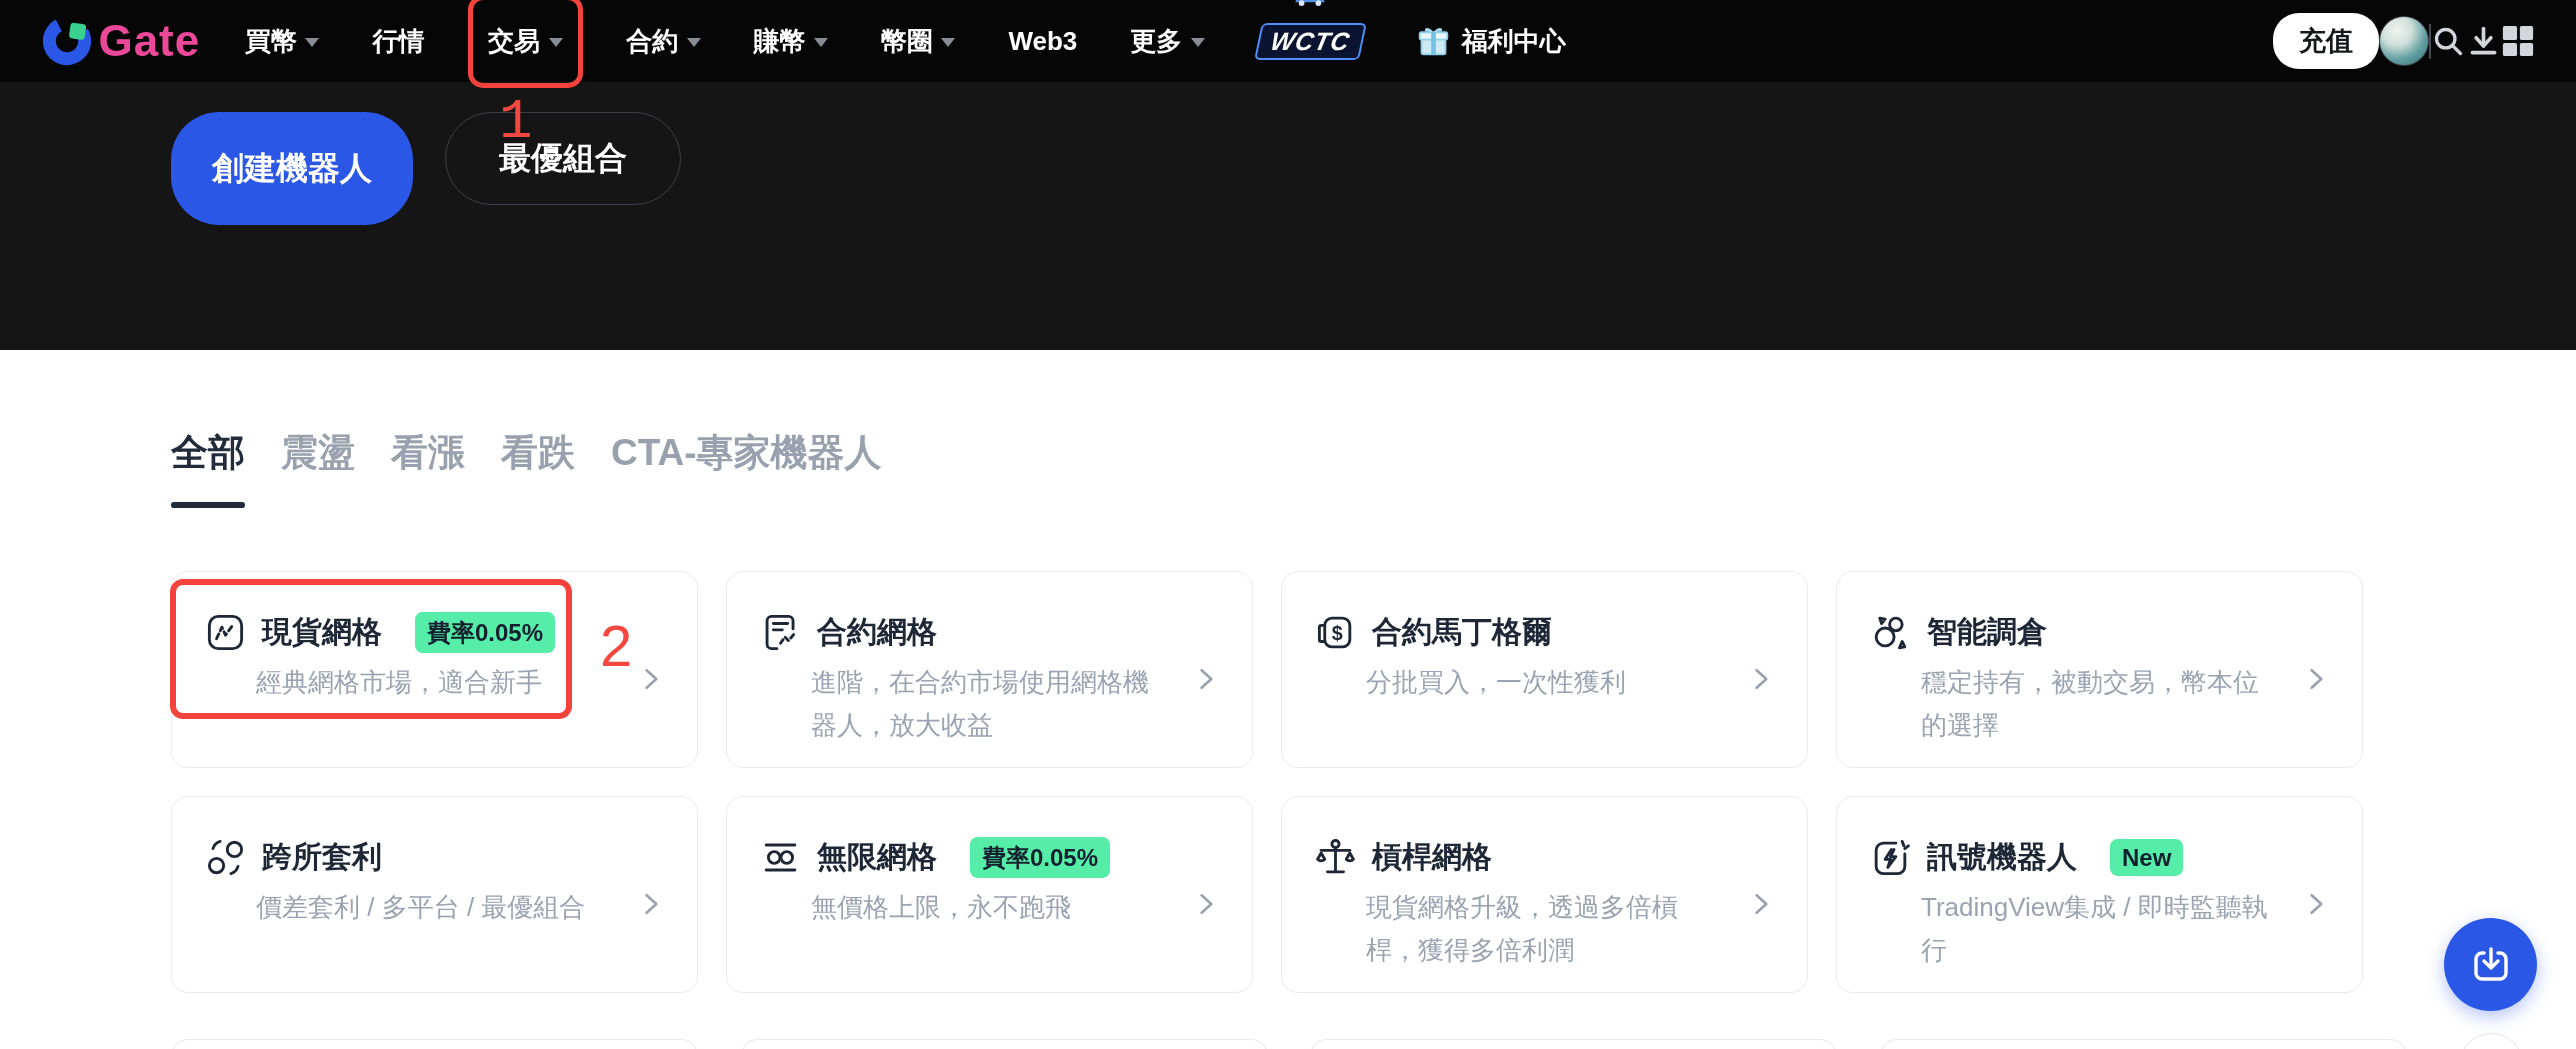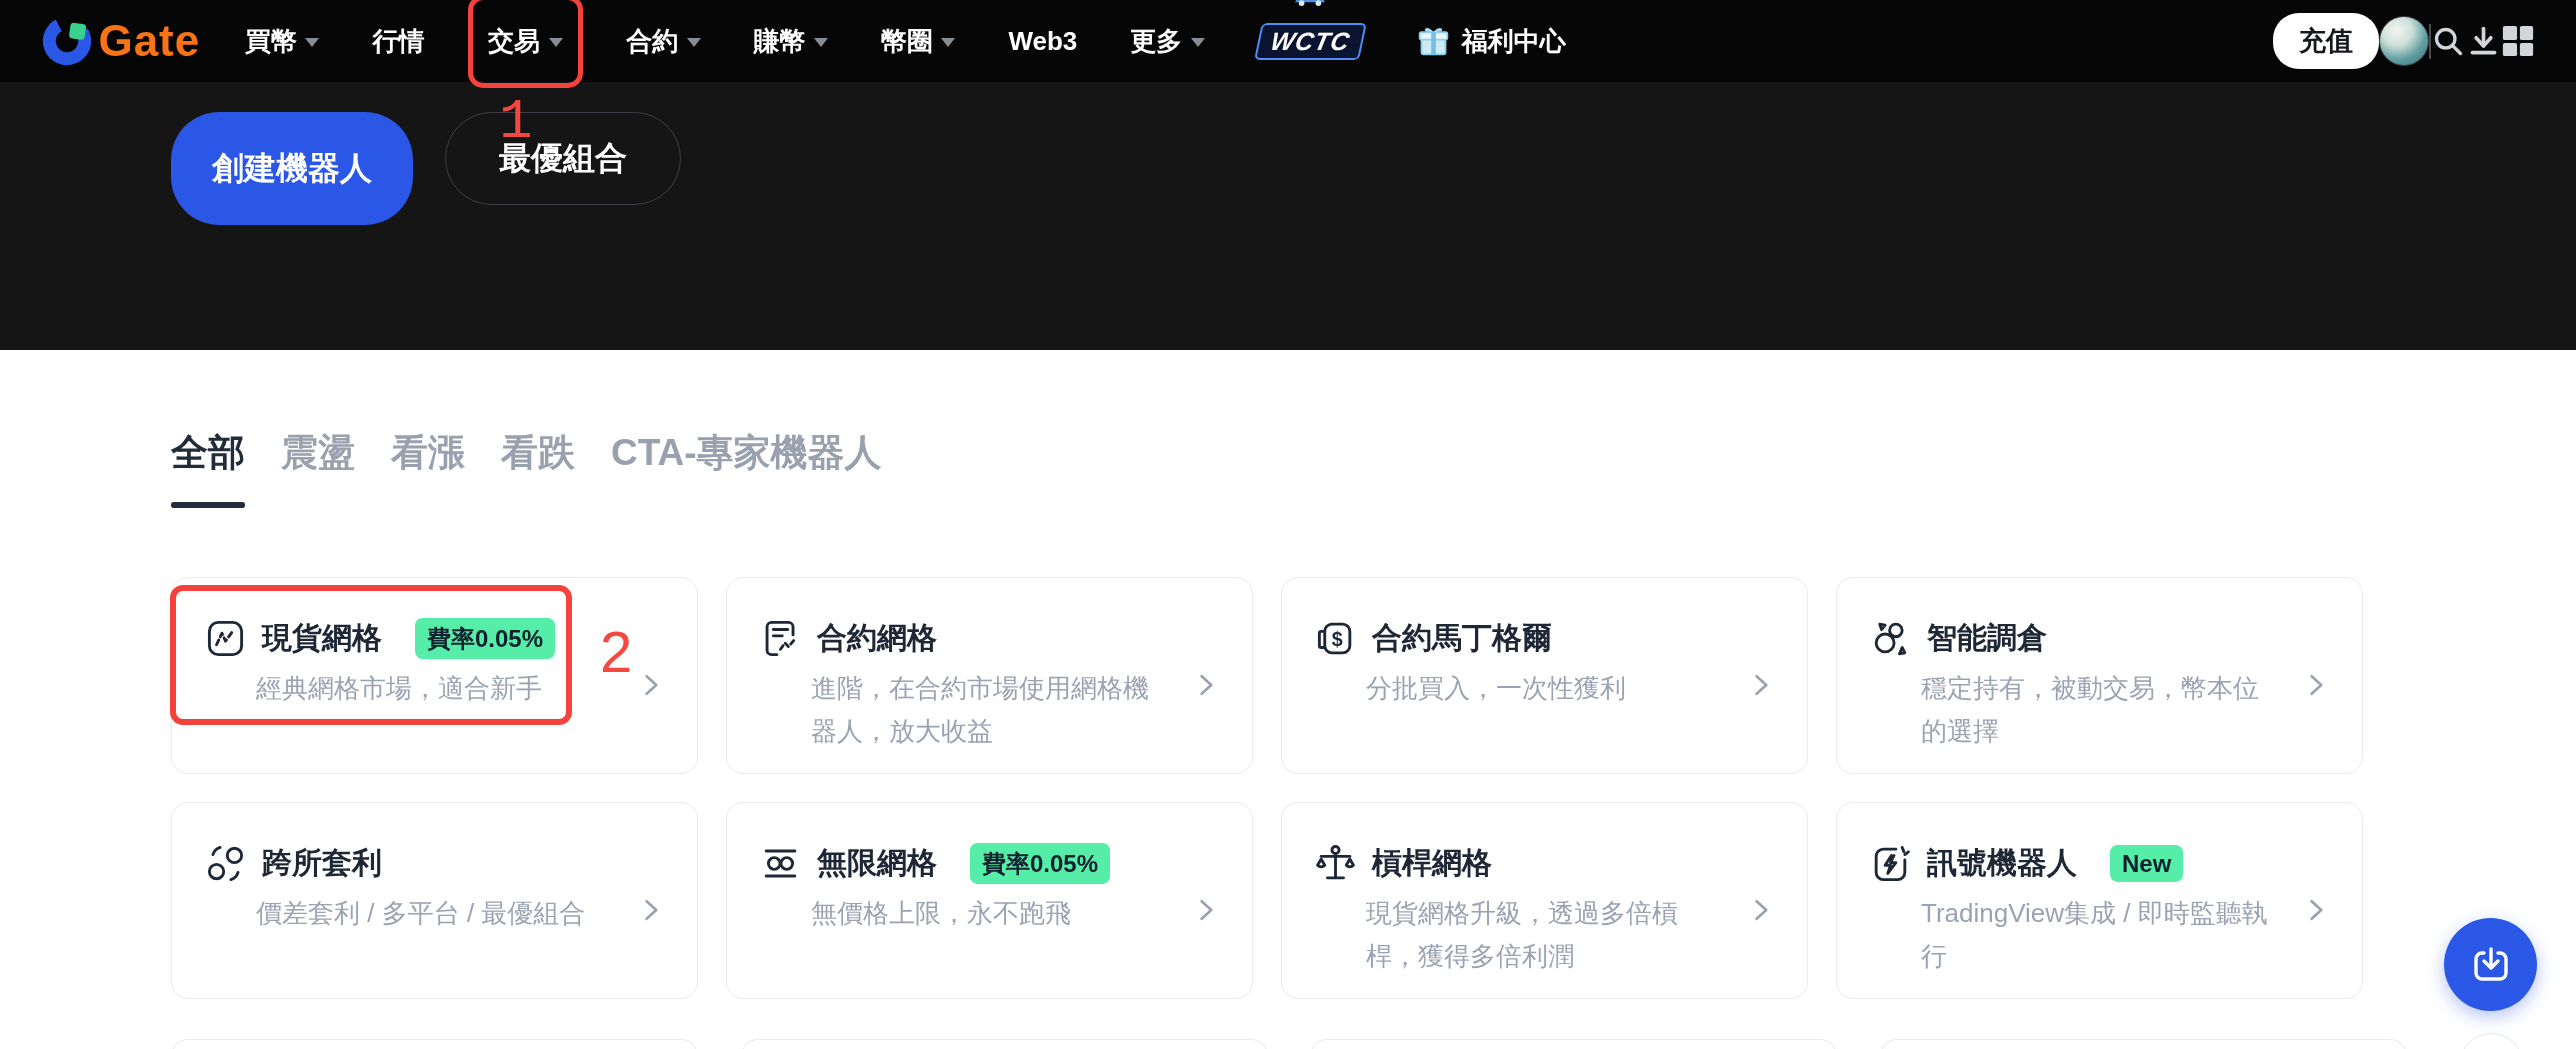--- a/index.html
+++ b/index.html
@@ -4,21 +4,21 @@
 <style>
   * { margin:0; padding:0; box-sizing:border-box; }
   html,body { width:2576px; height:1050px; overflow:hidden; background:#fff;
     font-family:"Liberation Sans","DejaVu Sans",sans-serif; }
   .page { position:relative; width:2576px; height:1050px; }
 
   
   .navbar { position:absolute; top:0; left:0; width:100%; height:82px; background:#060606;
     display:flex; align-items:center; padding:0 41px; z-index:30; }
   .logo { display:flex; align-items:center; gap:5.6px; margin-right:45px; }
-  .logo-text { color:#f97316; font-size:44px; font-weight:700; letter-spacing:0.9px; }
+  .logo-text { color:#ec4899; font-size:44px; font-weight:700; letter-spacing:0.9px; }
   .nav-menu { display:flex; gap:53px; }
   .nav-item { display:flex; align-items:center; gap:8.4px; color:#fff; font-size:26px;
     font-weight:700; white-space:nowrap; cursor:pointer; }
   .chev { width:0; height:0; border-left:7.4px solid transparent; border-right:7.4px solid transparent;
     border-top:9.3px solid #888d95; margin-top:3.7px; }
   .red-box { position:relative; border:5.6px solid #f4433d; border-radius:15px;
     padding:24px 15px; margin:0 -9.3px;font-family:Liberation Mono, monospace; }
   .step-one { position:absolute; top:calc(100% + 11.2px); left:26px; color:#f4473f;
     font-size:56px; font-weight:500; line-height:1; }
   .wctc { position:relative; display:flex; align-items:center; }
@@ -47,21 +47,21 @@
 
   
   .content { position:absolute; top:350px; left:0; width:100%; height:700px; background:#fff; }
   .tabs { position:absolute; left:171px; top:78px; display:flex; gap:36px; }
   .tab { position:relative; font-size:37px; font-weight:700; color:#99a1ae;
     white-space:nowrap; cursor:pointer; padding-bottom:7.4px; }
   .tab.active { color:#222c3a; }
   .tab.active::after { content:""; position:absolute; left:0; bottom:-22.3px; width:100%;
     height:5.6px; background:#222c3a; border-radius:2.8px; }
 
-  .cards { position:absolute; left:171px; top:227px; display:grid;
+  .cards { position:absolute; left:171px; top:221px; display:grid;
     grid-template-columns:repeat(4, 527px); grid-auto-rows:197px; column-gap:43px; row-gap:43px;gap:28px; }
   .card { position:relative; background:#fff; border:1.9px solid #e9ebee; border-radius:17px;
     cursor:pointer; }
   .card-head { position:absolute; left:32px; top:39px; display:flex; align-items:center; gap:15px; }
   .card-icon { display:flex; align-items:center; color:#1e2736; }
   .card-title { font-size:30px; font-weight:700; color:#1e2736; white-space:nowrap; }
   .badge { background:#56eda9; color:#13202e; font-size:24px; font-weight:700;
     border-radius:7.4px; padding:4.7px 12px; margin-left:18px; white-space:nowrap; }
   .badge:empty { display:none; }
   .card-desc { position:absolute; left:84px; top:89px; right:91px; font-size:26px;

